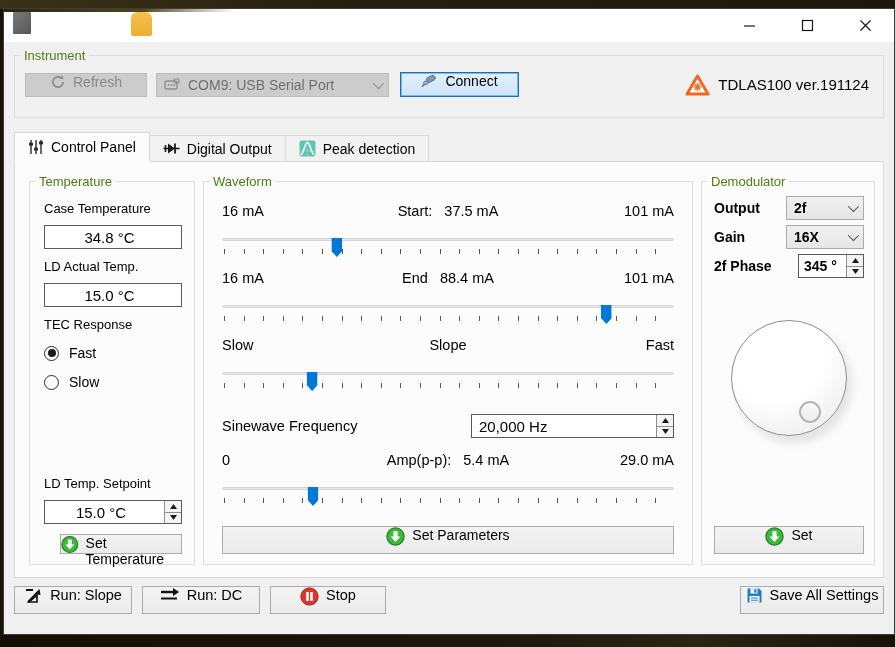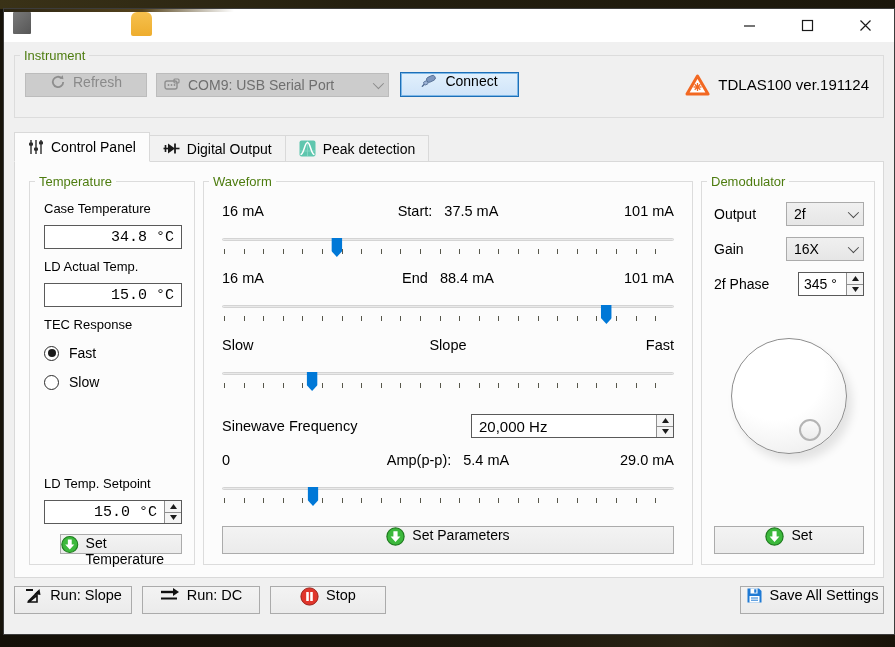--- a/index.html
+++ b/index.html
@@ -38,21 +38,21 @@
 
   .combo { display:flex; align-items:center; background:linear-gradient(180deg,#f0f0f0,#e6e6e6);
     border:1px solid #ababab; padding:0 7px; font-size:14px; }
   .combo.disabled { background:#cccccc; border-color:#bcbcbc; color:#6f6f6f; }
   .chev { width:8px; height:8px; border-right:1.6px solid #4a4a4a; border-bottom:1.6px solid #4a4a4a;
     transform:rotate(45deg) translateY(-2px); margin-left:auto; }
   .combo.disabled .chev { border-color:#8b8b8b; }
 
   .textbox { background:#fff; border:1px solid #5a5a5a; height:24px; display:flex;
     align-items:center; font-size:15px; }
-  .textbox .val { flex:1; text-align:right; padding-right:7px;font-family:Liberation Mono, monospace; }
+  .textbox .val { flex:1; text-align:center; padding-right:7px; }
   .spin { display:flex; flex-direction:column; width:17px; height:100%; border-left:1px solid #8f8f8f; }
   .spin > div { flex:1; display:flex; align-items:center; justify-content:center;
     background:#f4f4f4; cursor:pointer; }
   .spin > div:first-child { border-bottom:1px solid #8f8f8f; }
   .spin svg { display:block; }
 
   
   .instrument { margin:6px 10px 0 10px; height:70px; }
   .inst-row { display:flex; align-items:center; margin:9px 8px 0 10px; }
   .version { margin-left:auto; display:flex; align-items:center; gap:8px; font-size:15px; padding-right:6px; }
@@ -100,21 +100,21 @@
   .thumb { position:absolute; top:-1px; width:11px; height:19px; background:#0078d7;
     transform:translateX(-50%); clip-path:polygon(0 0,100% 0,100% 68%,50% 100%,0 68%); cursor:pointer; }
   .sine-row { display:flex; align-items:center; justify-content:space-between; margin-top:24px; }
   .sine-row .textbox { width:203px; }
   .sine-row .val-left { flex:1; text-align:left; padding-left:7px; }
   .btn-setparams { height:28px; margin-top:auto; font-size:14px; }
 
   
   .grp-demod { width:162px; }
   .grp-demod .inner { display:flex; flex-direction:column; flex:1; padding:2px 10px 10px 12px; height:100%; }
-  .dm-row { display:flex; align-items:center; margin-top:11px; }
+  .dm-row { display:flex; align-items:center; margin-top:5px;font-weight:bold; }
   .dm-row .lbl { width:72px; font-size:14px; }
   .combo-sm { width:78px; height:24px; margin-left:auto; font-size:14px; }
   .spinbox-sm { width:66px; height:24px; margin-left:auto; }
   .spinbox-sm .val-left { flex:1; text-align:left; padding-left:5px; font-size:14px; }
   .knob { width:116px; height:116px; border-radius:50%; margin:42px auto 0;
     background:radial-gradient(circle at 38% 28%, #ffffff 45%, #f2f2f2 75%, #e6e6e6 100%);
     border:1px solid #8d8d8d; position:relative;
     box-shadow:5px 7px 10px rgba(0,0,0,0.10); cursor:pointer; }
   .knob-ind { position:absolute; left:59%; top:70%; width:22px; height:22px; border-radius:50%;
     border:2px solid #b4b4b4; background:linear-gradient(180deg,#fafafa,#ededed); }

